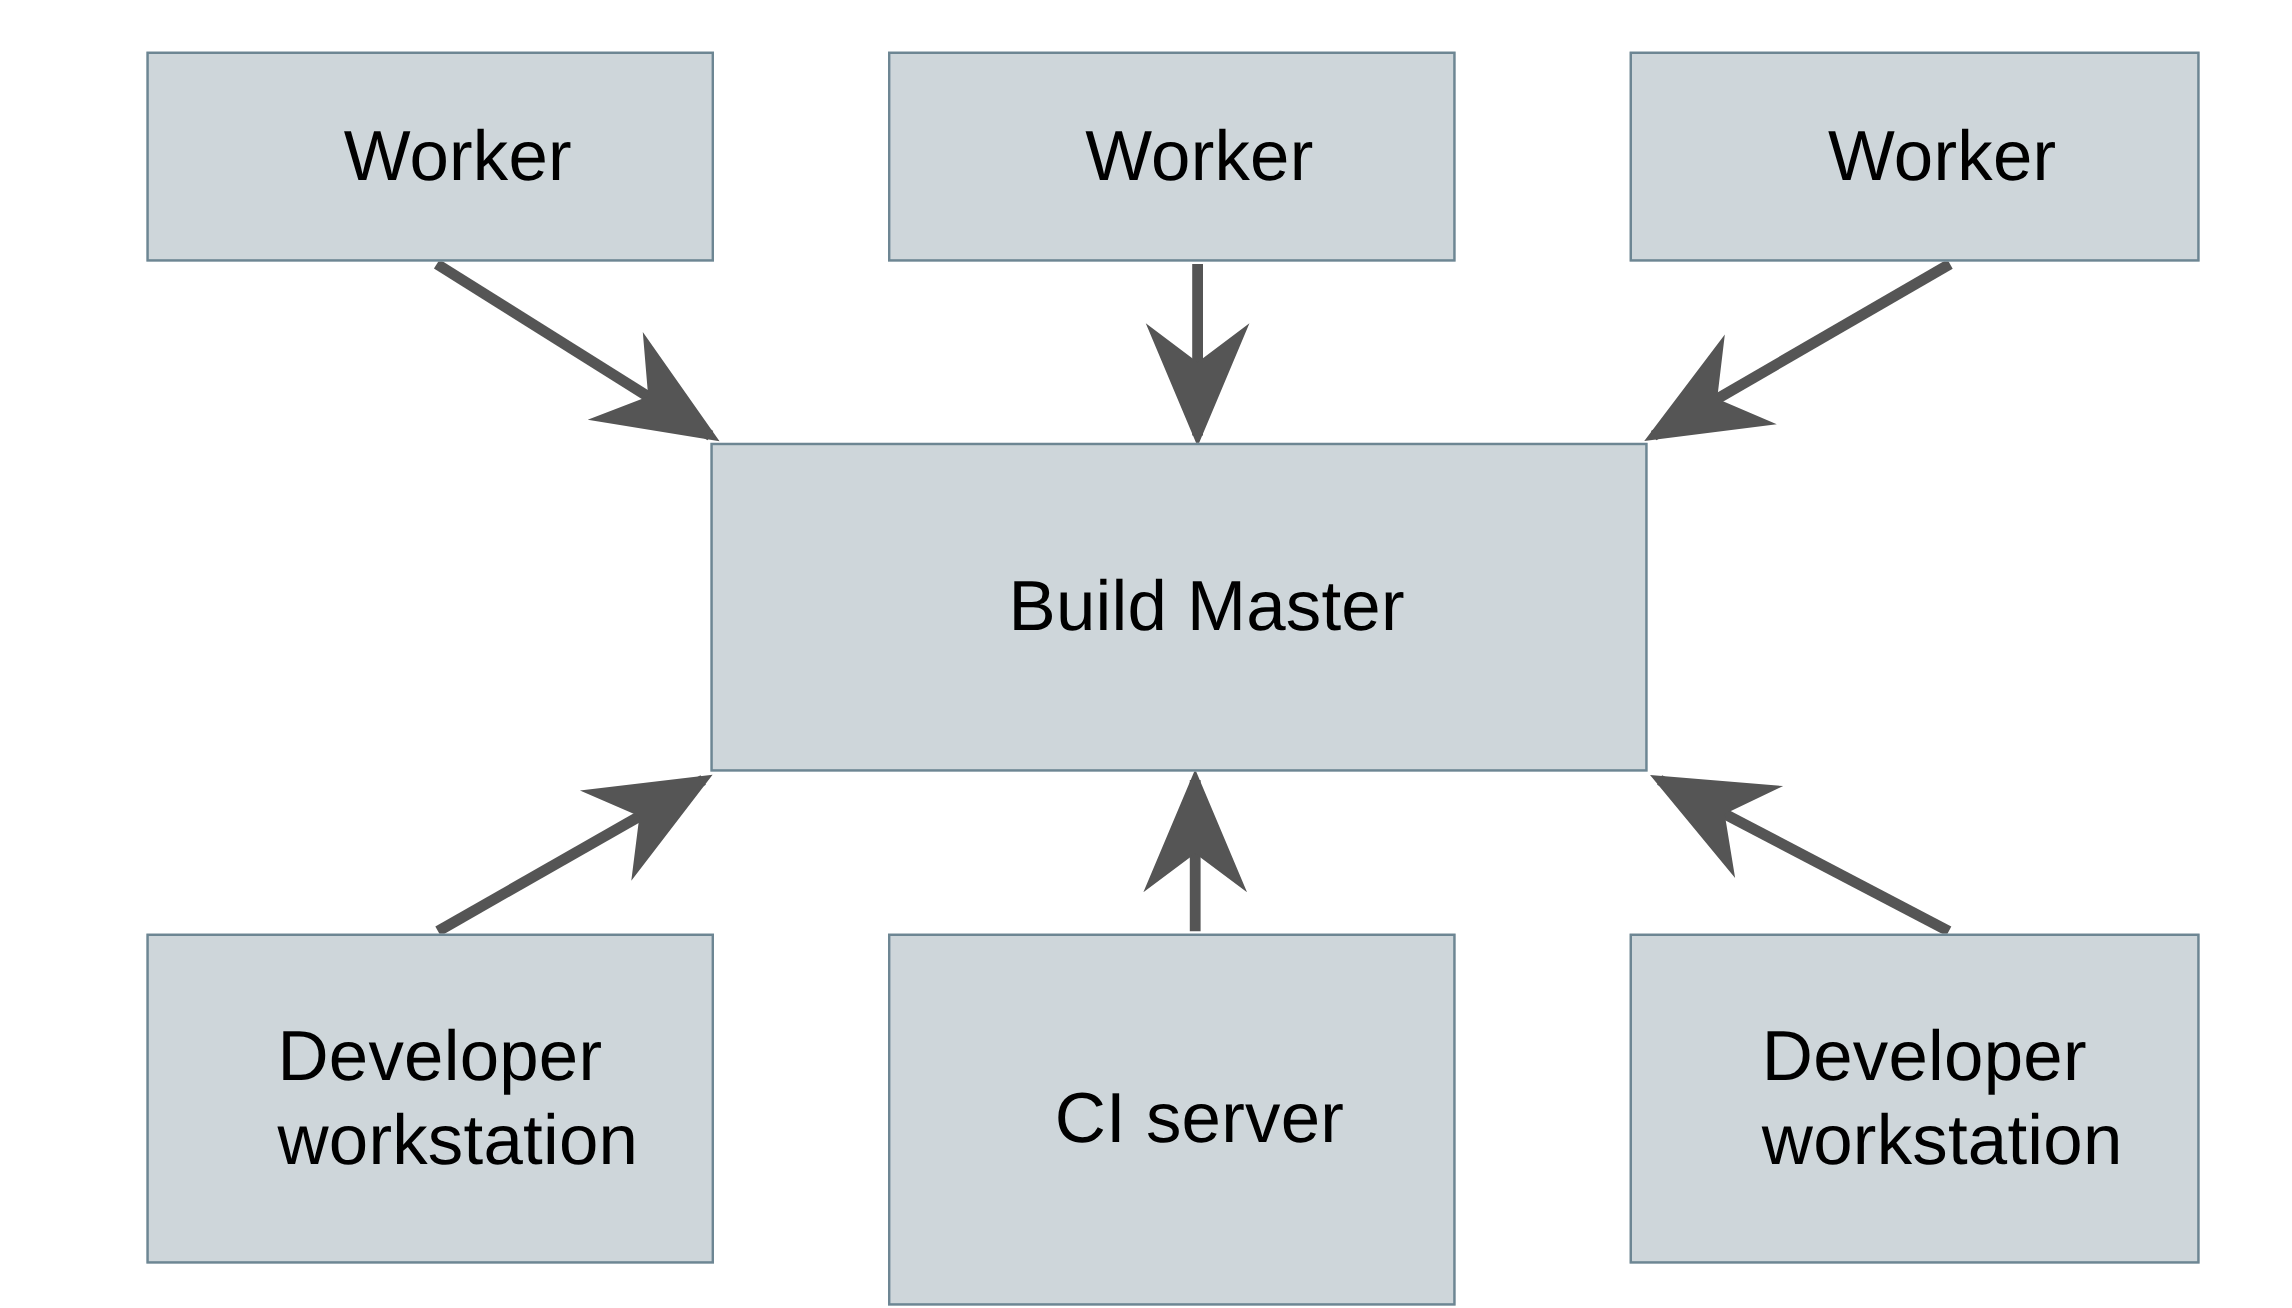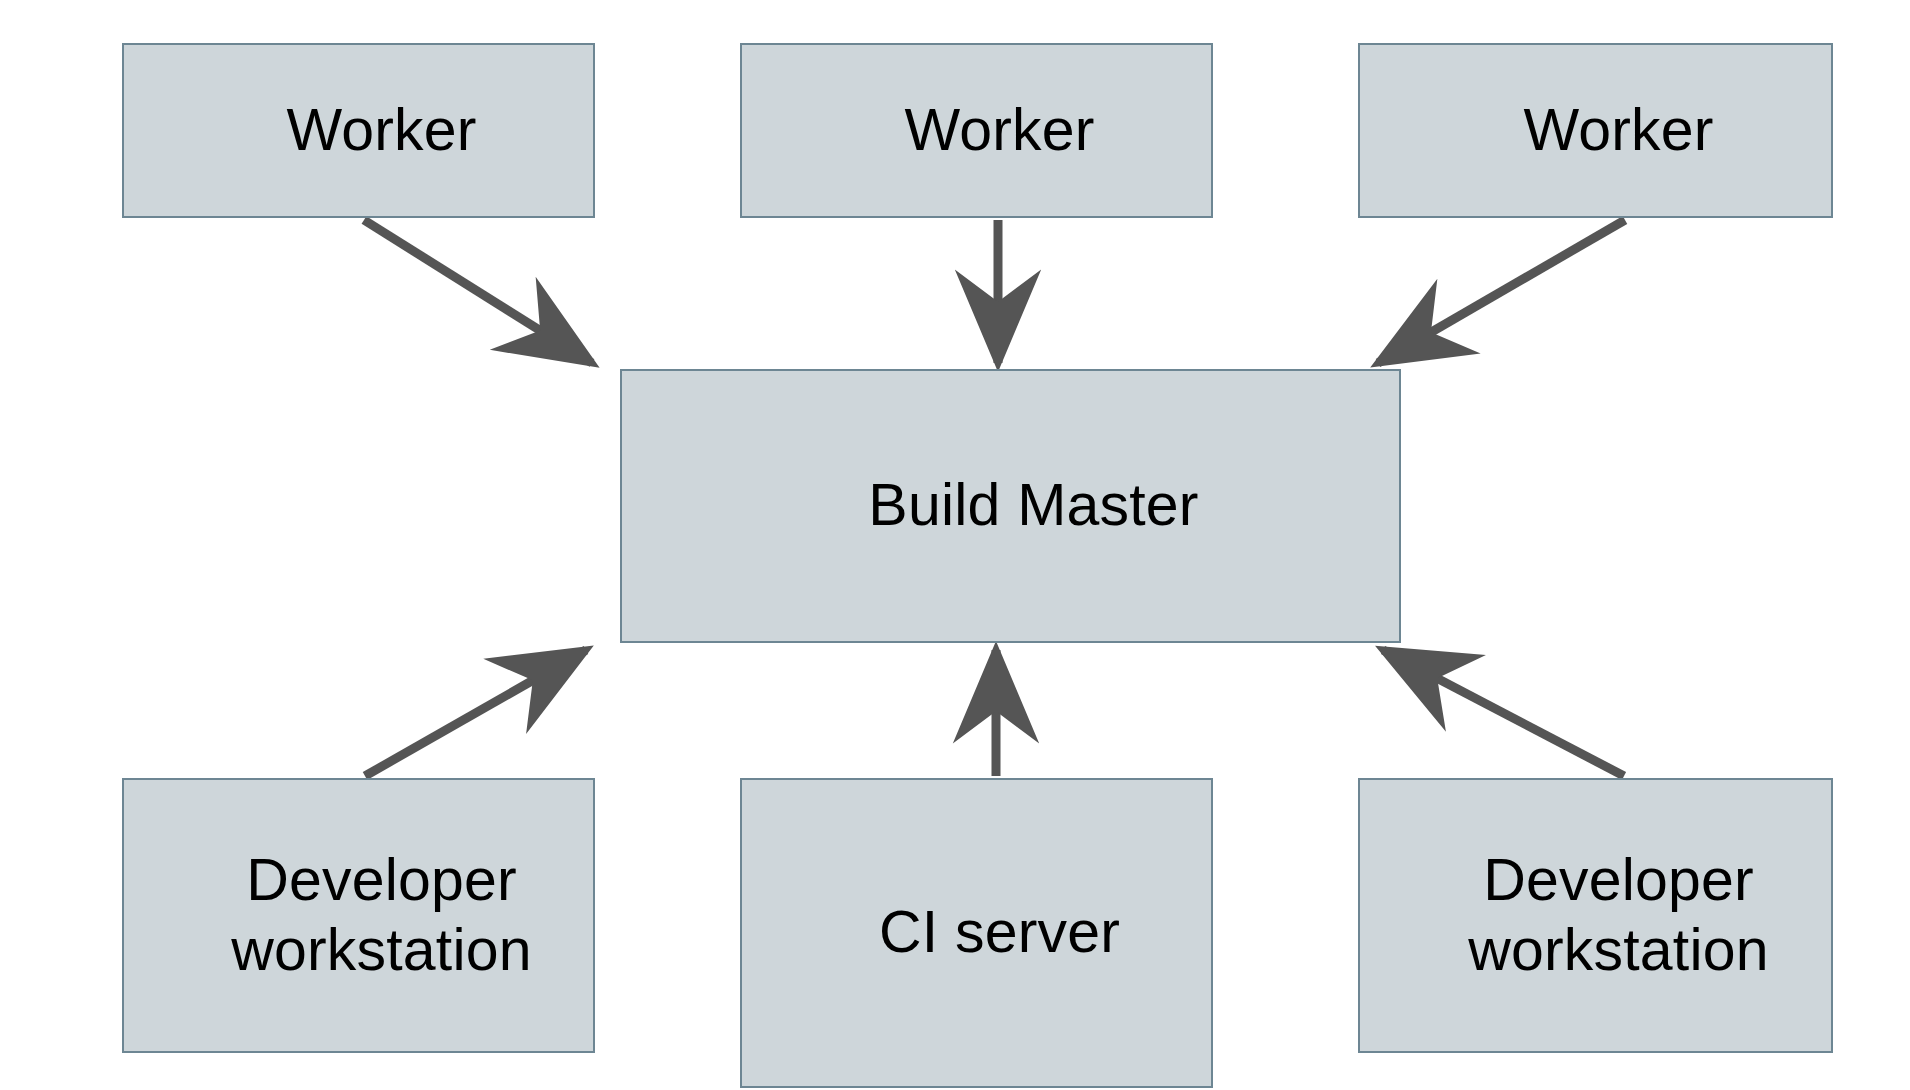--- a/index.html
+++ b/index.html
@@ -29,40 +29,39 @@
     pointer-events: none;
   }
   .node {
     position: absolute;
     box-sizing: border-box;
     background: #ced6da;
     border: 2px solid #6d8693;
     display: flex;
     align-items: center;
     justify-content: center;
-    text-align: center;
     color: #000000;
     font-family: "Liberation Sans", sans-serif;
     font-weight: 400;
     line-height: 1.18;
     letter-spacing: 0.2px;
     white-space: pre-line;
     padding-left: 46px;
   }
   .node-label {
     display: block;
     padding: 0 8px;
     white-space: pre-line;
   }
   
   #node-worker-1 { left: 122px; top: 43px;  width: 473px; height: 175px; font-size: 59px; }
   #node-worker-2 { left: 740px; top: 43px;  width: 473px; height: 175px; font-size: 59px; }
   #node-worker-3 { left: 1358px; top: 43px; width: 475px; height: 175px; font-size: 59px; }
   
-  #node-build-master { left: 620px; top: 369px; width: 781px; height: 274px; font-size: 59px; }
+  #node-build-master { left: 592px; top: 369px; width: 781px; height: 274px; font-size: 59px; }
   
   #node-dev-ws-left  { left: 122px; top: 778px; width: 473px; height: 275px; font-size: 59px; }
   #node-ci-server    { left: 740px; top: 778px; width: 473px; height: 310px; font-size: 59px; }
   #node-dev-ws-right { left: 1358px; top: 778px; width: 475px; height: 275px; font-size: 59px; }
 </style>
 </head>
 <body>
 
 <div id="diagram-root">
 

